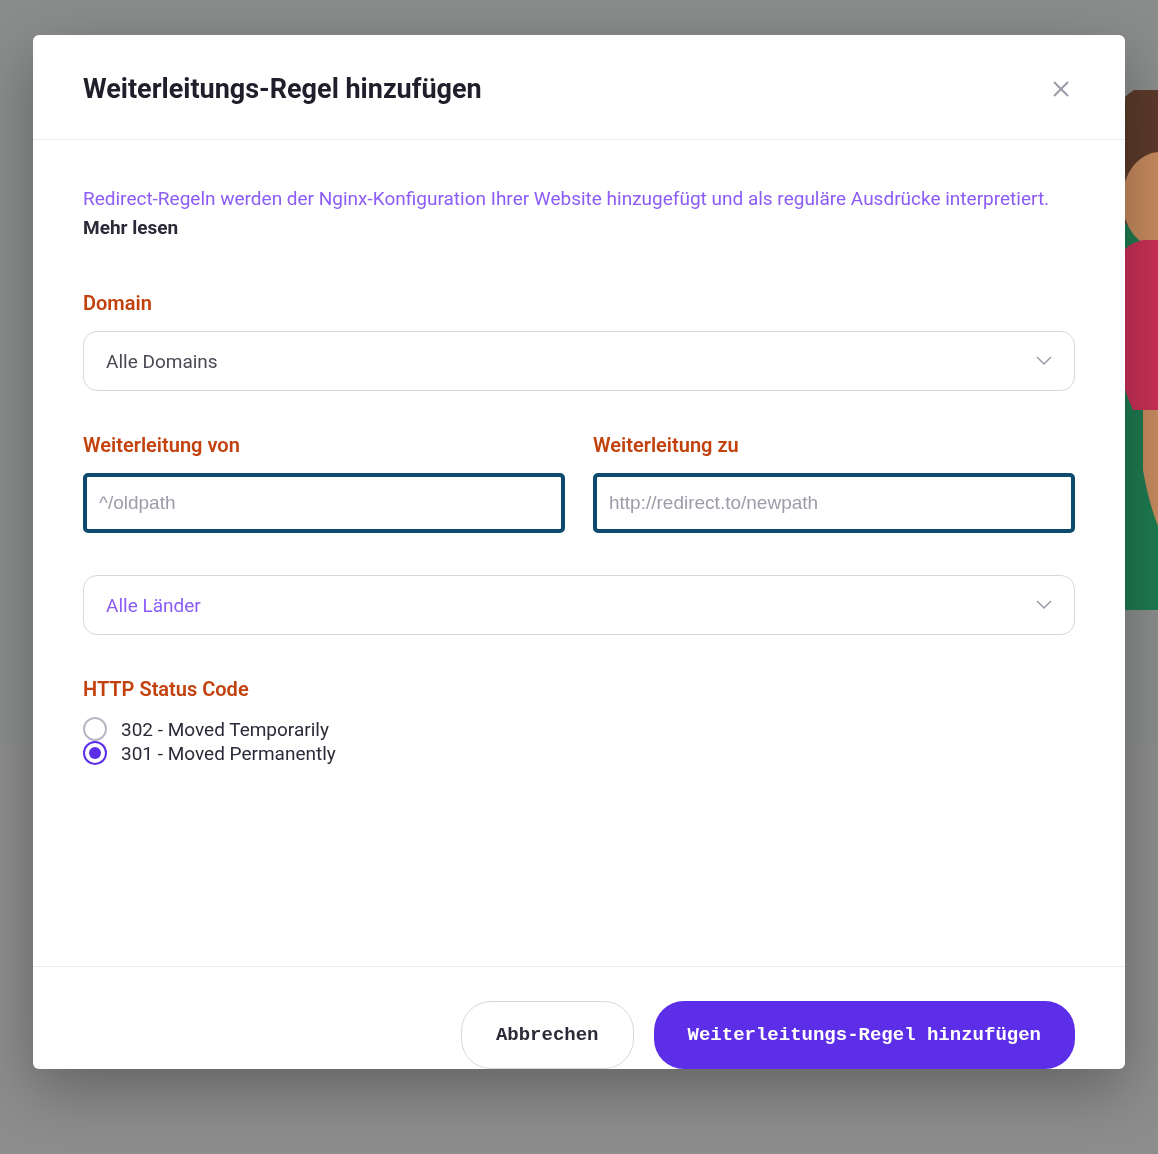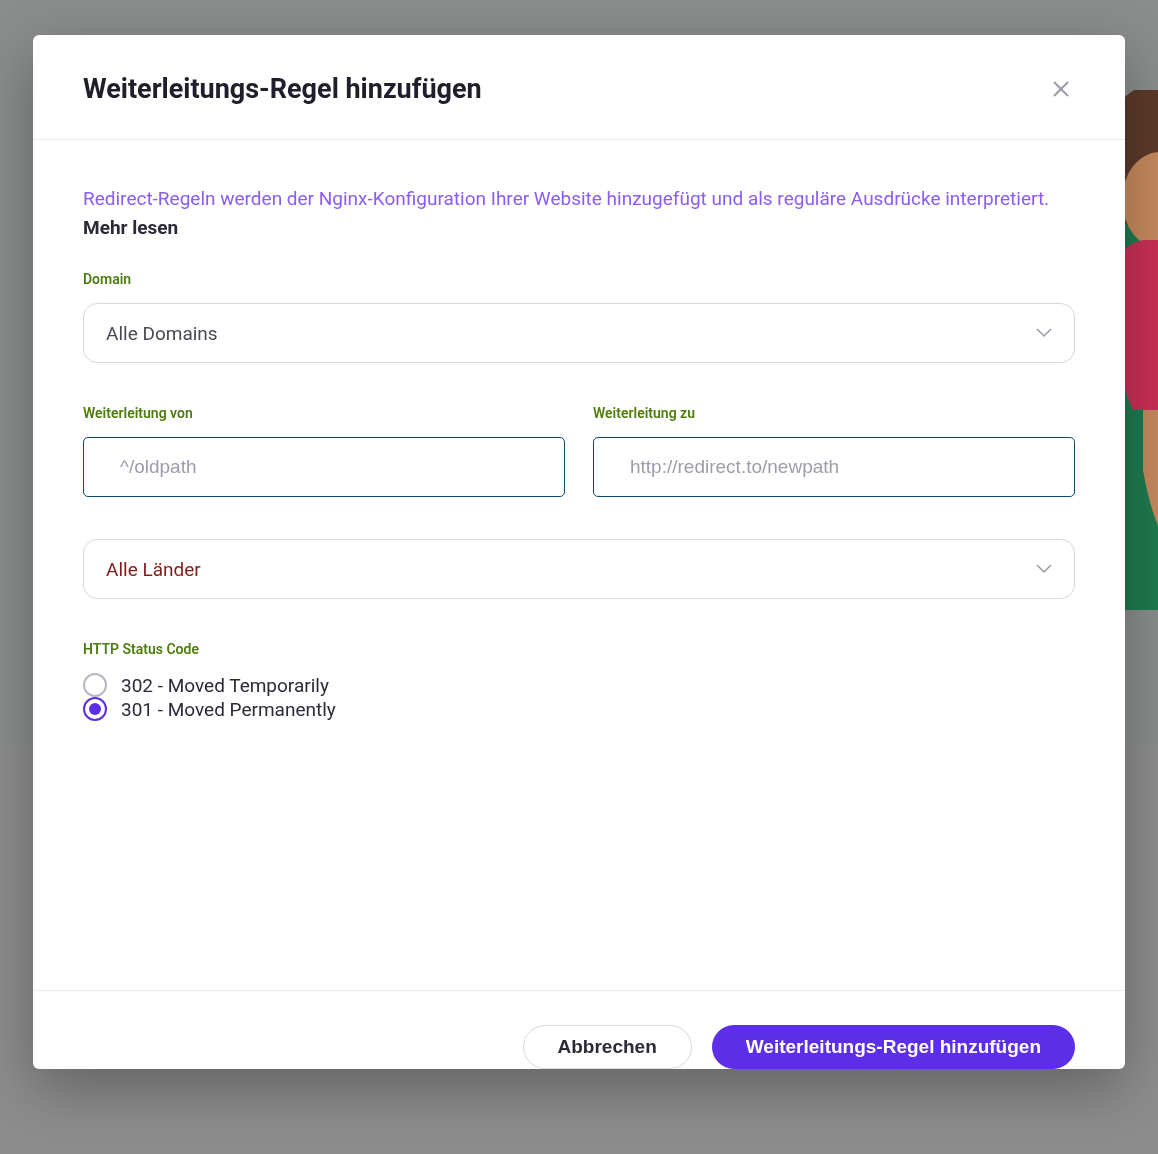--- a/index.html
+++ b/index.html
@@ -69,64 +69,64 @@
     line-height: 1.6;
     color: #8b5cf6;
     margin-bottom: 2px;
   }
   .read-more {
     font-size: 19px;
     font-weight: 700;
     color: #2a2a38;
     cursor: pointer;
     display: inline-block;
-    margin-bottom: 32px;
+    margin-bottom: 52px;
   }
   .field-group { margin-bottom: 42px; }
   .field-row {
     display: flex;
     gap: 28px;
     margin-bottom: 42px;
   }
   .field-col { flex: 1; }
   .label {
     display: block;
-    font-size: 14px;
+    font-size: 20px;
     font-weight: 600;
-    color: #4d7c0f;
+    color: #c2410c;
     margin-bottom: 16px;
   }
   .select {
     position: relative;
     width: 100%;
     height: 60px;
     border: 1px solid #d7d8df;
     border-radius: 14px;
     display: flex;
     align-items: center;
     padding: 0 22px;
     font-size: 19px;
     color: #4a4a55;
     cursor: pointer;
     background: #fff;
   }
-  .select.placeholder { color: #7f1d1d; }
+  .select.placeholder { color: #8b5cf6; }
   .select .chevron {
     position: absolute;
     right: 22px;
     top: 50%;
     transform: translateY(-50%);
     color: #9a9aa8;
   }
   .text-input {
     width: 100%;
     height: 60px;
-    border: 1px solid #0c4a6e;
+    border: 4px solid #0c4a6e;
     border-radius: 5px;
-    padding: 0 36px;
+    padding: 0 12px;
     font-size: 19px;
     color: #2a2a38;
     outline: none;
     background: #fff;
   }
   .text-input::placeholder { color: #9c9dab; }
   .radio-group { display: flex; flex-direction: column; margin-top: 6px; }
   .radio-option {
     display: flex;
     align-items: center;
@@ -153,30 +153,31 @@
     background: #5c2ee8;
   }
   .modal-footer {
     border-top: 1px solid #ececef;
     padding: 34px 50px 0 50px;
     display: flex;
     justify-content: flex-end;
     gap: 20px;
   }
   .btn {
-    height: 44px;
+    height: 68px;
     padding: 5px 34px;
     border-radius: 30px;
     font-size: 19px;
     font-weight: 600;
     cursor: pointer;
     display: inline-flex;
     align-items: center;
     justify-content: center;
     border: none;
+    font-family: Liberation Mono, monospace;
   }
   .btn-secondary {
     background: #fff;
     color: #2a2a38;
     border: 1px solid #d7d8df;
   }
   .btn-primary {
     background: #5c2ee8;
     color: #fff;
   }

